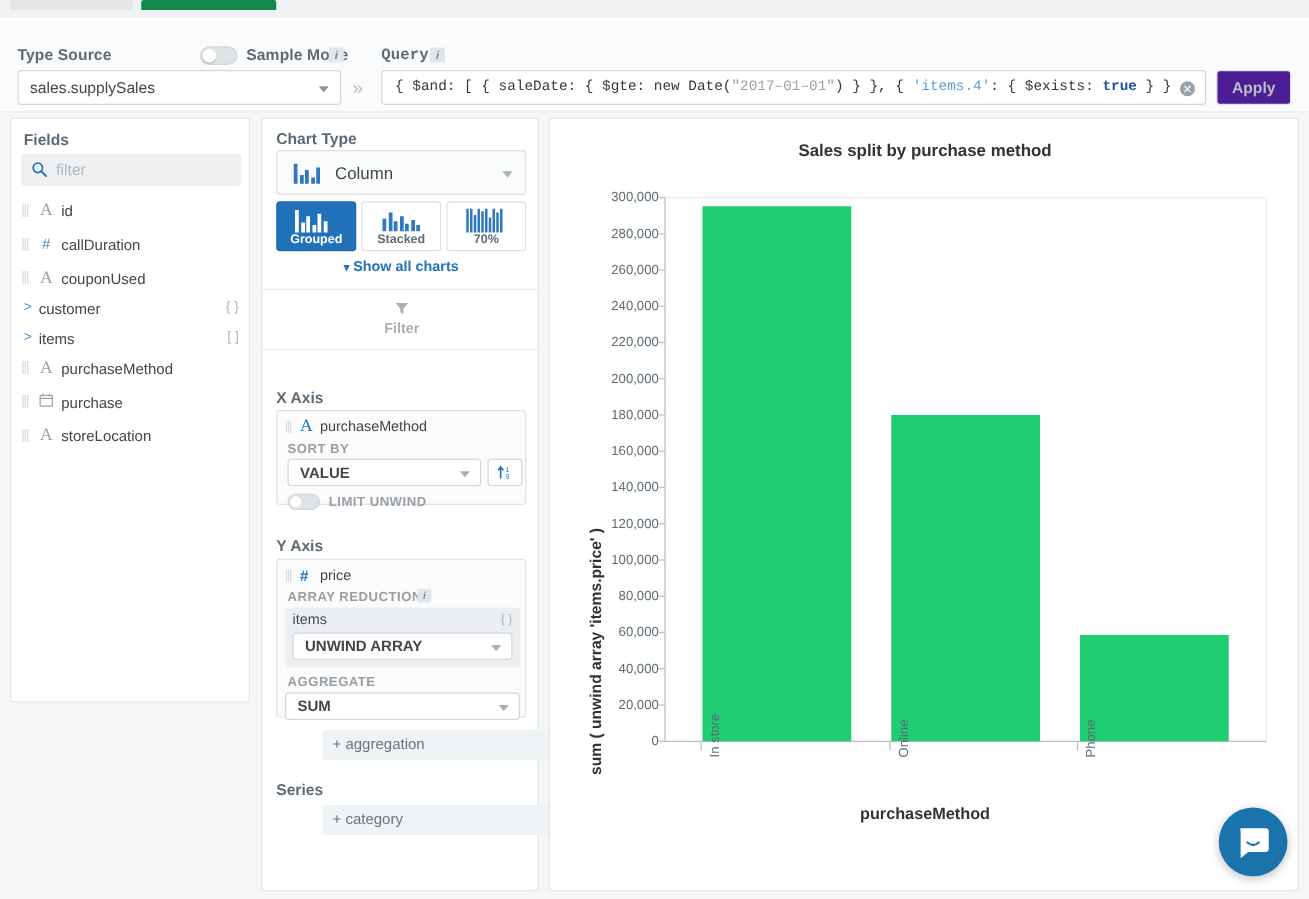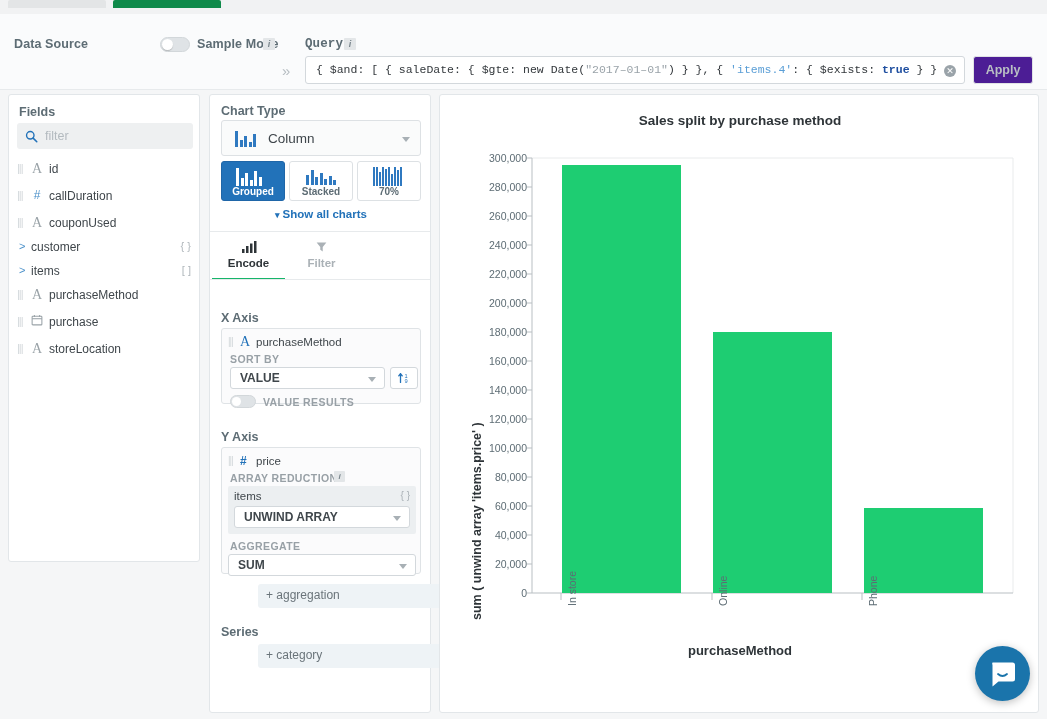--- a/index.html
+++ b/index.html
@@ -175,28 +175,32 @@
 </style>
 </head>
 <body>
 
 <div id="top-strip">
   <div class="tab-ghost"></div>
   <div class="tab-active"></div>
 </div>
 
 <div id="header">
-  <div id="ds-label" class="hdr-label">Data Source</div>
+  <div id="ds-label" class="hdr-label">Type Source</div>
 
   <div id="sample-toggle">
     <div class="knob"></div>
   </div>
   <div id="sample-label" class="hdr-label">Sample Mode</div>
   <div id="sample-info">i</div>
 
+  <div id="ds-select">
+    <span>sales.supplySales</span>
+    <span class="caret"></span>
+  </div>
   <div id="expand-chevrons">»</div>
 
   <div id="query-label" class="hdr-label">Query</div>
   <div id="query-info">i</div>
 
   <div id="query-box">
     <span>{ $and: [ { saleDate: { $gte: new Date(</span><span class="q-str">"2017–01–01"</span><span>) } }, { </span><span class="q-key">'items.4'</span><span>: { $exists: </span><span class="q-bool">true</span><span> } }</span>
     <span id="query-clear">✕</span>
   </div>
 
@@ -317,32 +321,20 @@
         <i style="height:19px;width:2px"></i>
     </span>
     <span class="cap">70%</span>
   </div>
 
   <div id="show-all">
     <span class="chev">▾</span><span>Show all charts</span>
   </div>
   <div id="ct-divider"></div>
 
-  <div id="tab-encode" class="etab active">
-    <span class="ic">
-      <svg width="16" height="13" viewBox="0 0 16 13" style="display:block;margin:0 auto">
-          <rect x="1" y="9" width="2.5" height="4" fill="#2e3438"></rect>
-          <rect x="5" y="6" width="2.5" height="7" fill="#2e3438"></rect>
-          <rect x="9" y="3.5" width="2.5" height="9.5" fill="#2e3438"></rect>
-          <rect x="13" y="1" width="2.5" height="12" fill="#2e3438"></rect>
-        </svg>
-    </span>
-    <span class="tl">Encode</span>
-    <span class="ul"></span>
-  </div>
   <div id="tab-filter" class="etab">
     <span class="ic">
       <svg width="13" height="13" viewBox="0 0 16 16" style="display:block;margin:0 auto">
           <polygon points="2,3 14,3 9.5,8.5 9.5,14 6.5,12 6.5,8.5" fill="#aab1b6"></polygon>
         </svg>
     </span>
     <span class="tl">Filter</span>
     <span class="ul"></span>
   </div>
   <div id="tabs-rule"></div>
@@ -362,21 +354,21 @@
     <div class="sort-btn" style="left:168px;top:38px">
       <svg width="14" height="14" viewBox="0 0 16 16" style="margin:3px 0 0 6px">
           <path d="M4 13V3 M4 3 L2 5.5 M4 3 L6 5.5" stroke="#2272b9" stroke-width="1.5" fill="none" stroke-linecap="round"></path>
           <text x="8.5" y="7.5" font-size="6.5" fill="#2272b9" font-family="Liberation Sans">1</text>
           <text x="8.5" y="14" font-size="6.5" fill="#2272b9" font-family="Liberation Sans">9</text>
         </svg>
     </div>
     <div class="tog-off" style="left:8px;top:66px">
       <span class="knob"></span>
     </div>
-    <div class="sub-label" style="left:41px;top:67px">VALUE RESULTS</div>
+    <div class="sub-label" style="left:41px;top:67px">LIMIT UNWIND</div>
   </div>
 
   <div class="sec-title" style="left:11px;top:335px">Y Axis</div>
   <div class="enc-card" style="top:352px;height:127px">
     <div class="card-field">
       <span style="position:absolute;left:0;top:1px;color:#d3d8db;font-size:10px;letter-spacing:-1px">|||</span>
       <span style="position:absolute;left:12px;top:0px;font-size:12px;font-weight:bold;color:#2272b9">#</span>
       <span style="position:absolute;left:28px;top:1px;font-size:11.5px;color:#3f464b">price</span>
     </div>
     <div class="sub-label" style="left:8px;top:24px">ARRAY REDUCTIONS</div>

